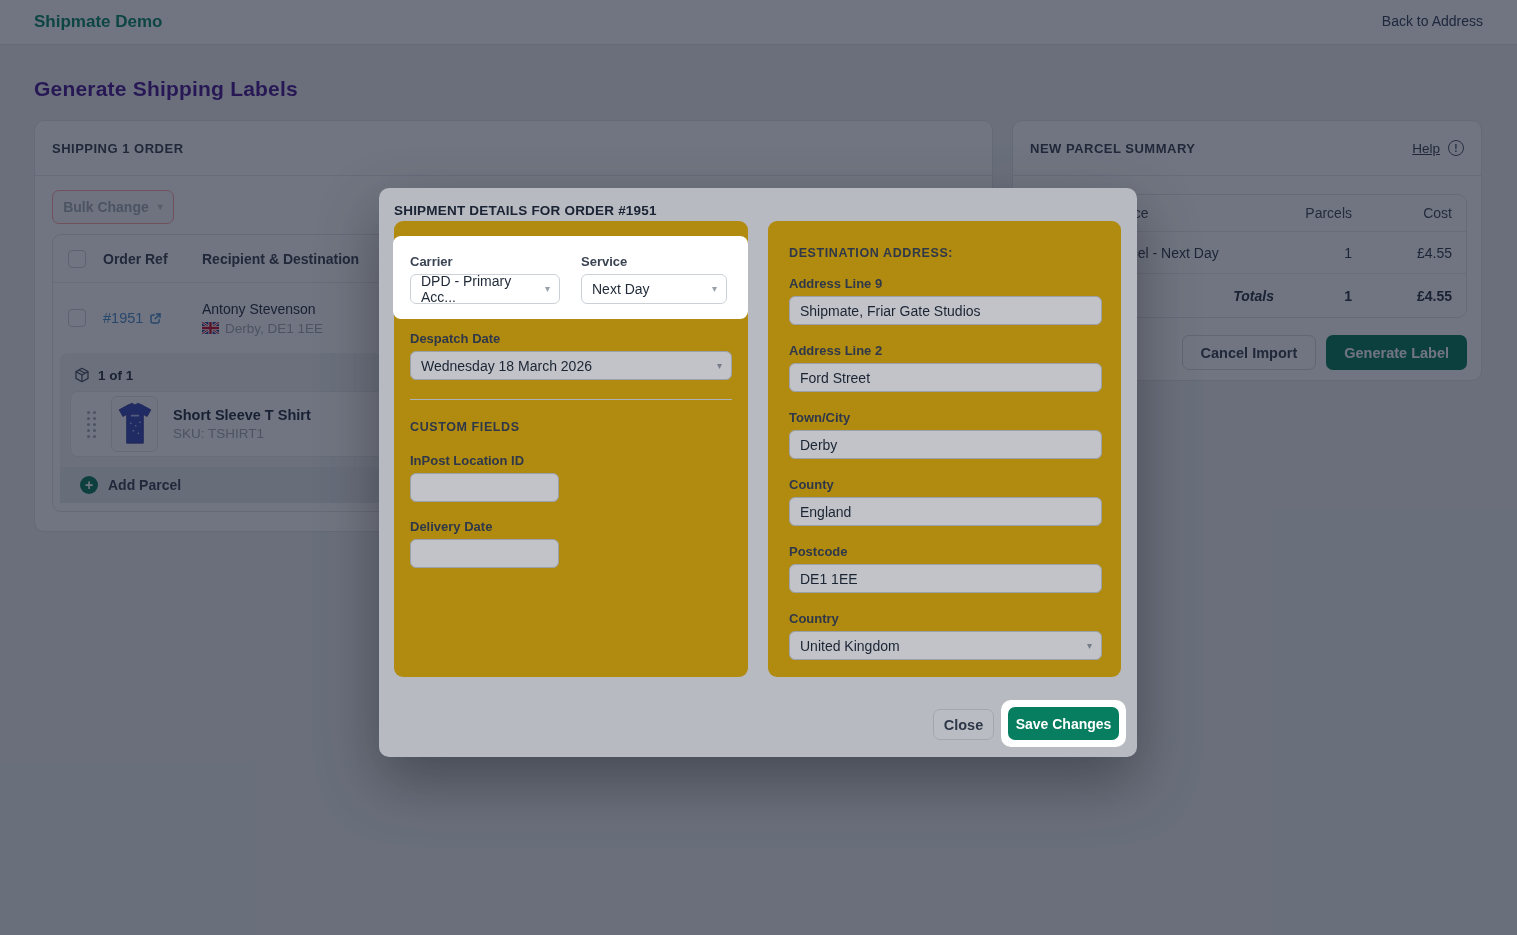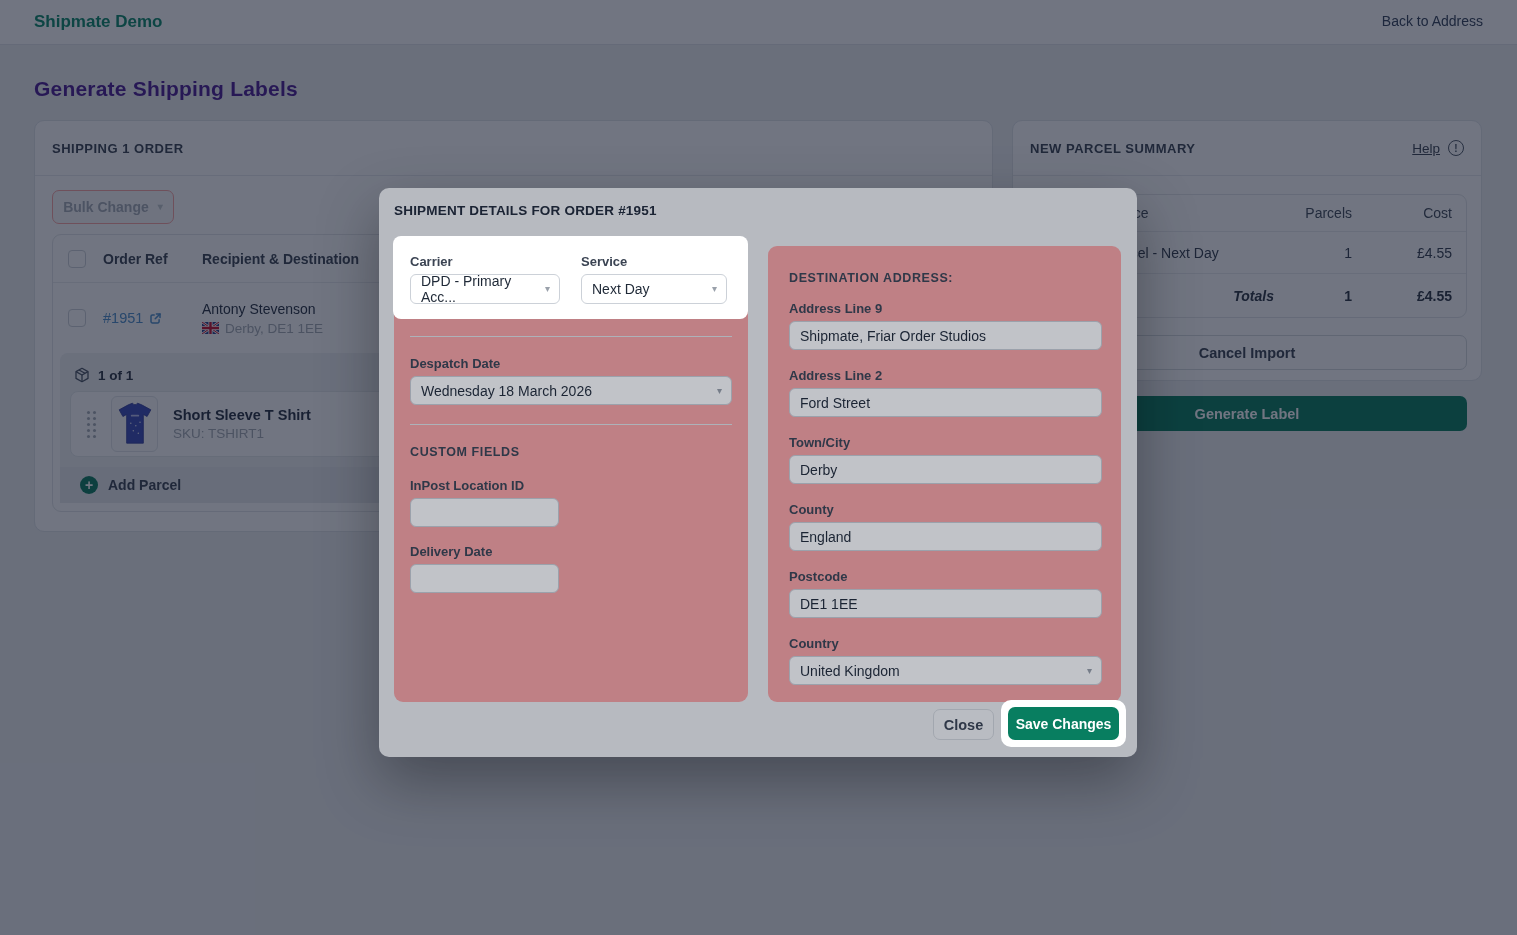--- a/index.html
+++ b/index.html
@@ -64,32 +64,32 @@
   .sum-table { border:1px solid #e3e6ea; border-radius:9px; font-size:14px; overflow:hidden; }
   .sum-row { display:flex; align-items:center; padding:0 14px; }
   .sum-head { height:36px; color:#414b5a; }
   .sum-data { height:42px; border-top:1px solid #e9ebee; color:#333d4d; }
   .sum-totals { height:44px; border-top:1px solid #e9ebee; font-weight:700; color:#2a3342; }
   .c-service { flex:1; white-space:nowrap; overflow:hidden; }
   .c-service.indent { text-indent:67px; }
   .c-parcels { width:78px; text-align:right; flex:none; }
   .c-cost { width:100px; text-align:right; flex:none; }
   .c-totlabel { text-align:right; flex:1;font-style:italic; }
-  .sum-buttons { margin-top:17px; display:flex; justify-content:flex-end; gap:26px;flex-direction:column; }
+  .sum-buttons { margin-top:17px; display:flex; justify-content:flex-end; gap:10px; }
   .btn { height:35px; padding:0 18px; border-radius:7px; font-size:14.5px; font-weight:600;
          display:flex; align-items:center; justify-content:center; cursor:pointer; border:none; }
   .btn-outline { border:1px solid #d6dade; background:#fff; color:#3b4453; }
   .btn-green { background:#087e60; color:#fff; }
 
   
   .backdrop { position:absolute; inset:0; background:rgba(15,23,42,.45); z-index:10; }
   .modal { position:absolute; left:379px; top:188px; width:758px; height:569px; background:#f2f3f5;
            border-radius:10px; z-index:20; box-shadow:0 24px 60px rgba(0,0,0,.35); }
   .modal-title { position:absolute; left:15px; top:15px; font-size:13.5px; font-weight:700; color:#202938; letter-spacing:.2px; }
-  .card { position:absolute; top:58px; height:456px; background:#fca5a5; border-radius:9px; }
+  .card { position:absolute; top:33px; height:456px; background:#eab308; border-radius:9px; }
   .card-left { left:15px; width:354px; padding:0 16px; }
   .card-right { left:389px; width:353px; padding:25px 19px 0 21px; }
 
   .field-label { font-size:13px; font-weight:700; color:#3b4453; line-height:13px; }
   .select, .input { margin-top:6px; height:29px; border:1px solid #ccd1d8; border-radius:6px; background:#fff;
                     font-size:14px; color:#1f2937; display:flex; align-items:center; padding:0 10px; position:relative; cursor:pointer; }
   .select .caret { position:absolute; right:9px; }
   .sec-divider { border-top:1px solid #e5e8eb; }
   .cs-space { height:90px; }
   .mt20 { margin-top:20px; } .mt19 { margin-top:19px; } .mt18 { margin-top:18px; }
@@ -296,21 +296,21 @@
         </div>
       </div>
     </div>
 
     <div class="card card-right">
       <div class="section-head">DESTINATION ADDRESS:</div>
 
       <div class="addr-group first">
         <div class="field-label">Address Line 9</div>
         <div class="input">
-          <span>Shipmate, Friar Order Studios</span>
+          <span>Shipmate, Friar Gate Studios</span>
         </div>
       </div>
       <div class="addr-group">
         <div class="field-label">Address Line 2</div>
         <div class="input">
           <span>Ford Street</span>
         </div>
       </div>
       <div class="addr-group">
         <div class="field-label">Town/City</div>

